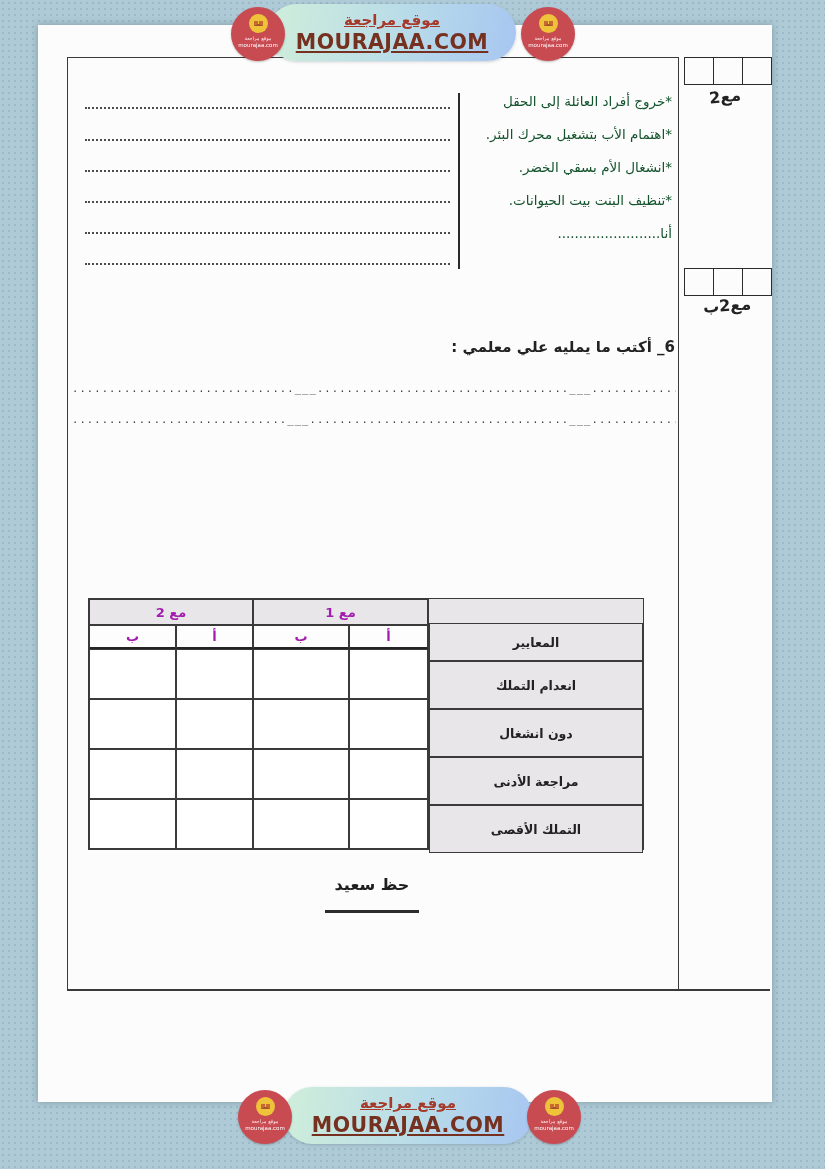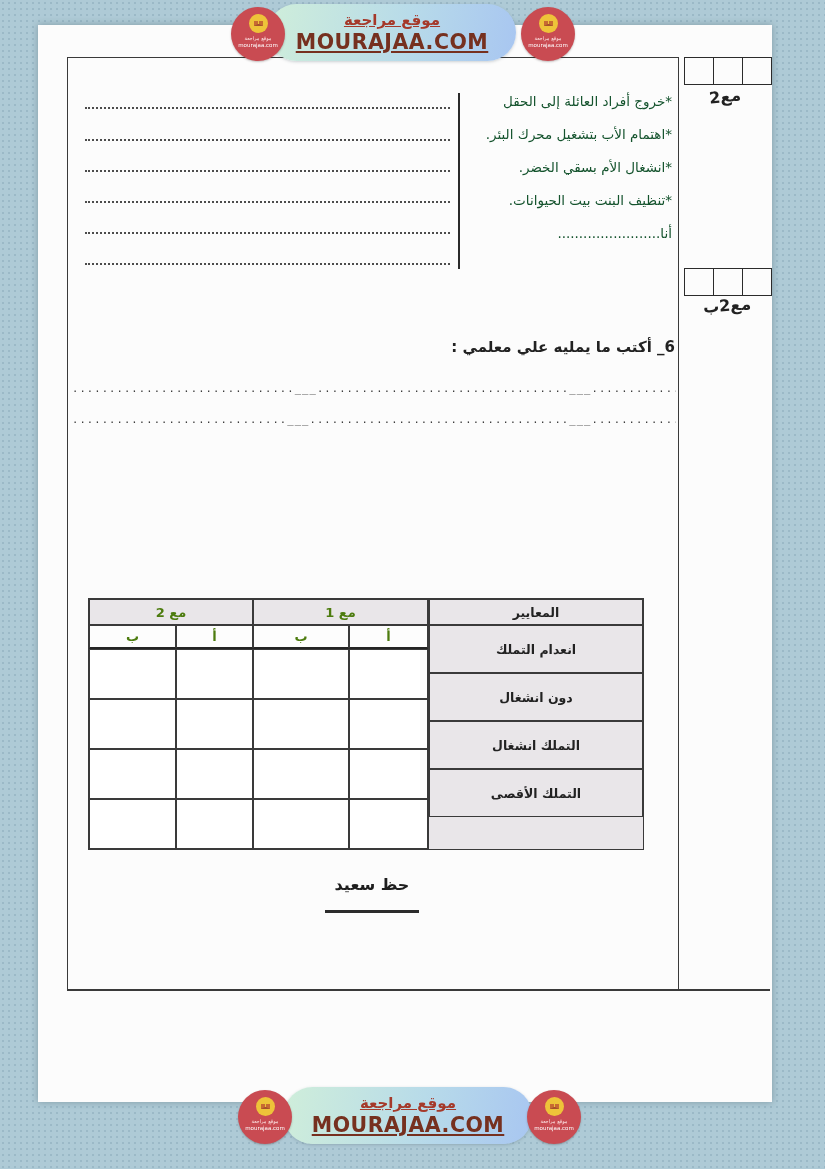--- a/index.html
+++ b/index.html
@@ -56,32 +56,32 @@
   .tbl-title{
     position:absolute;left:29px;top:462px;width:610px;text-align:center;
     direction:rtl;font-size:27px;font-weight:bold;color:#1d1d1d;
   }
   .rtable{position:absolute;left:50px;top:573px;width:556px;height:252px;}
   .tbl-body{position:absolute;left:0;top:0;width:341px;height:252px;border:1px solid #3a3a3a;box-sizing:border-box;}
   .tbl-crit{position:absolute;left:340px;top:0;width:216px;height:252px;border:1px solid #3a3a3a;box-sizing:border-box;background:#e9e6e9;}
   .trow{display:flex;direction:rtl;}
   .tcell{
     box-sizing:border-box;border:1px solid #3a3a3a;display:flex;align-items:center;justify-content:center;
-    font-size:13px;font-weight:bold;direction:rtl;color:#4d7c0f;
+    font-size:13px;font-weight:bold;direction:rtl;color:#a21caf;
   }
   .hrow .tcell{height:26px;background:#e9e6e9;}
   .srow .tcell{height:24px;background:#fdfdfd;border-bottom:2.5px solid #242424;}
   .brow .tcell{height:50px;background:#fff;}
   .c175{width:175px;} .c164{width:164px;}
   .c79{width:79px;} .c96{width:96px;} .c77{width:77px;} .c87{width:87px;}
   .crit-cell{
     box-sizing:border-box;border:1px solid #3a3a3a;display:flex;align-items:center;justify-content:center;
     font-size:12.5px;font-weight:bold;direction:rtl;background:#e9e6e9;color:#222;
   }
-  .crit-h{height:26px;}
+  .crit-h{height:38px;margin-top:24px;}
   .crit-r{height:48px;}
   .closing{
     position:absolute;left:29px;top:850px;width:610px;text-align:center;
   }
   .closing span{
     display:inline-block;direction:rtl;font-size:16px;font-weight:bold;color:#1e1e1e;
     border-bottom:3px solid #2c2c2c;padding:0 10px 16px;
   }
   
   .pill{
@@ -174,21 +174,21 @@
   <div class="dictline" style="top:357px">..............................___..................................___............................___..............................</div>
   <div class="dictline" style="top:388px">.............................___...................................___...........................___...............................</div>
 
 
   <div class="rtable">
 
     <div class="tbl-crit">
       <div class="crit-cell crit-h">المعايير</div>
       <div class="crit-cell crit-r">انعدام التملك</div>
       <div class="crit-cell crit-r">دون انشغال</div>
-      <div class="crit-cell crit-r">التملك انشغال</div>
+      <div class="crit-cell crit-r">مراجعة الأدنى</div>
       <div class="crit-cell crit-r">التملك الأقصى</div>
     </div>
 
     <div class="tbl-body">
       <div class="trow hrow">
         <div class="tcell c175">مع 1</div>
         <div class="tcell c164">مع 2</div>
       </div>
       <div class="trow srow">
         <div class="tcell c79">أ</div>

